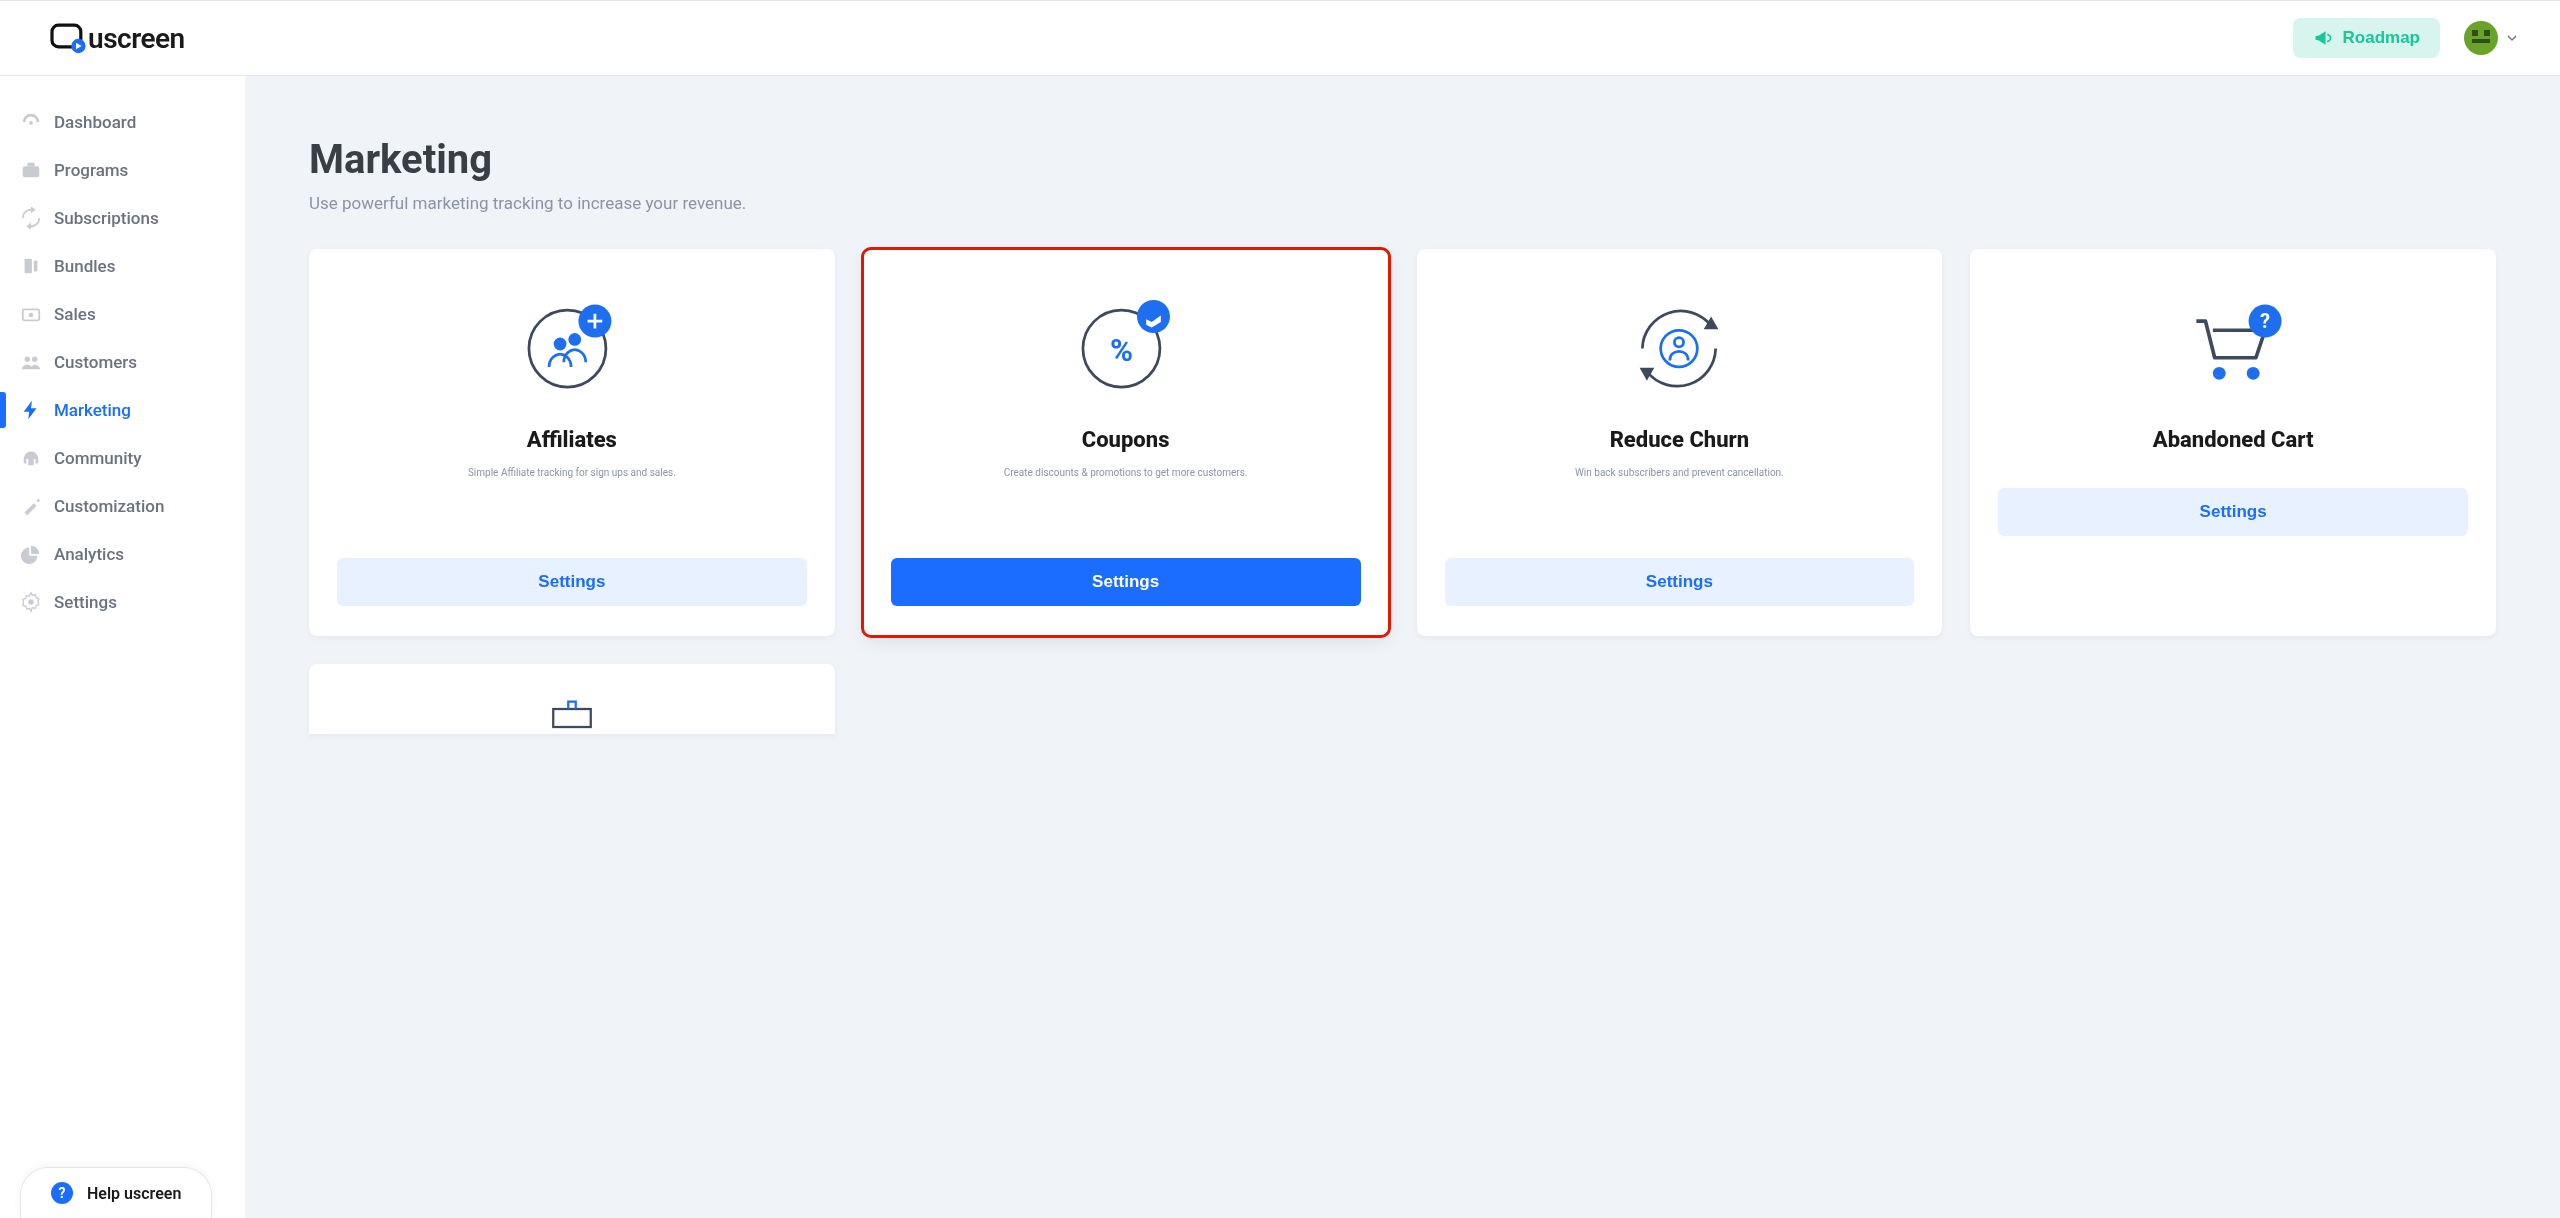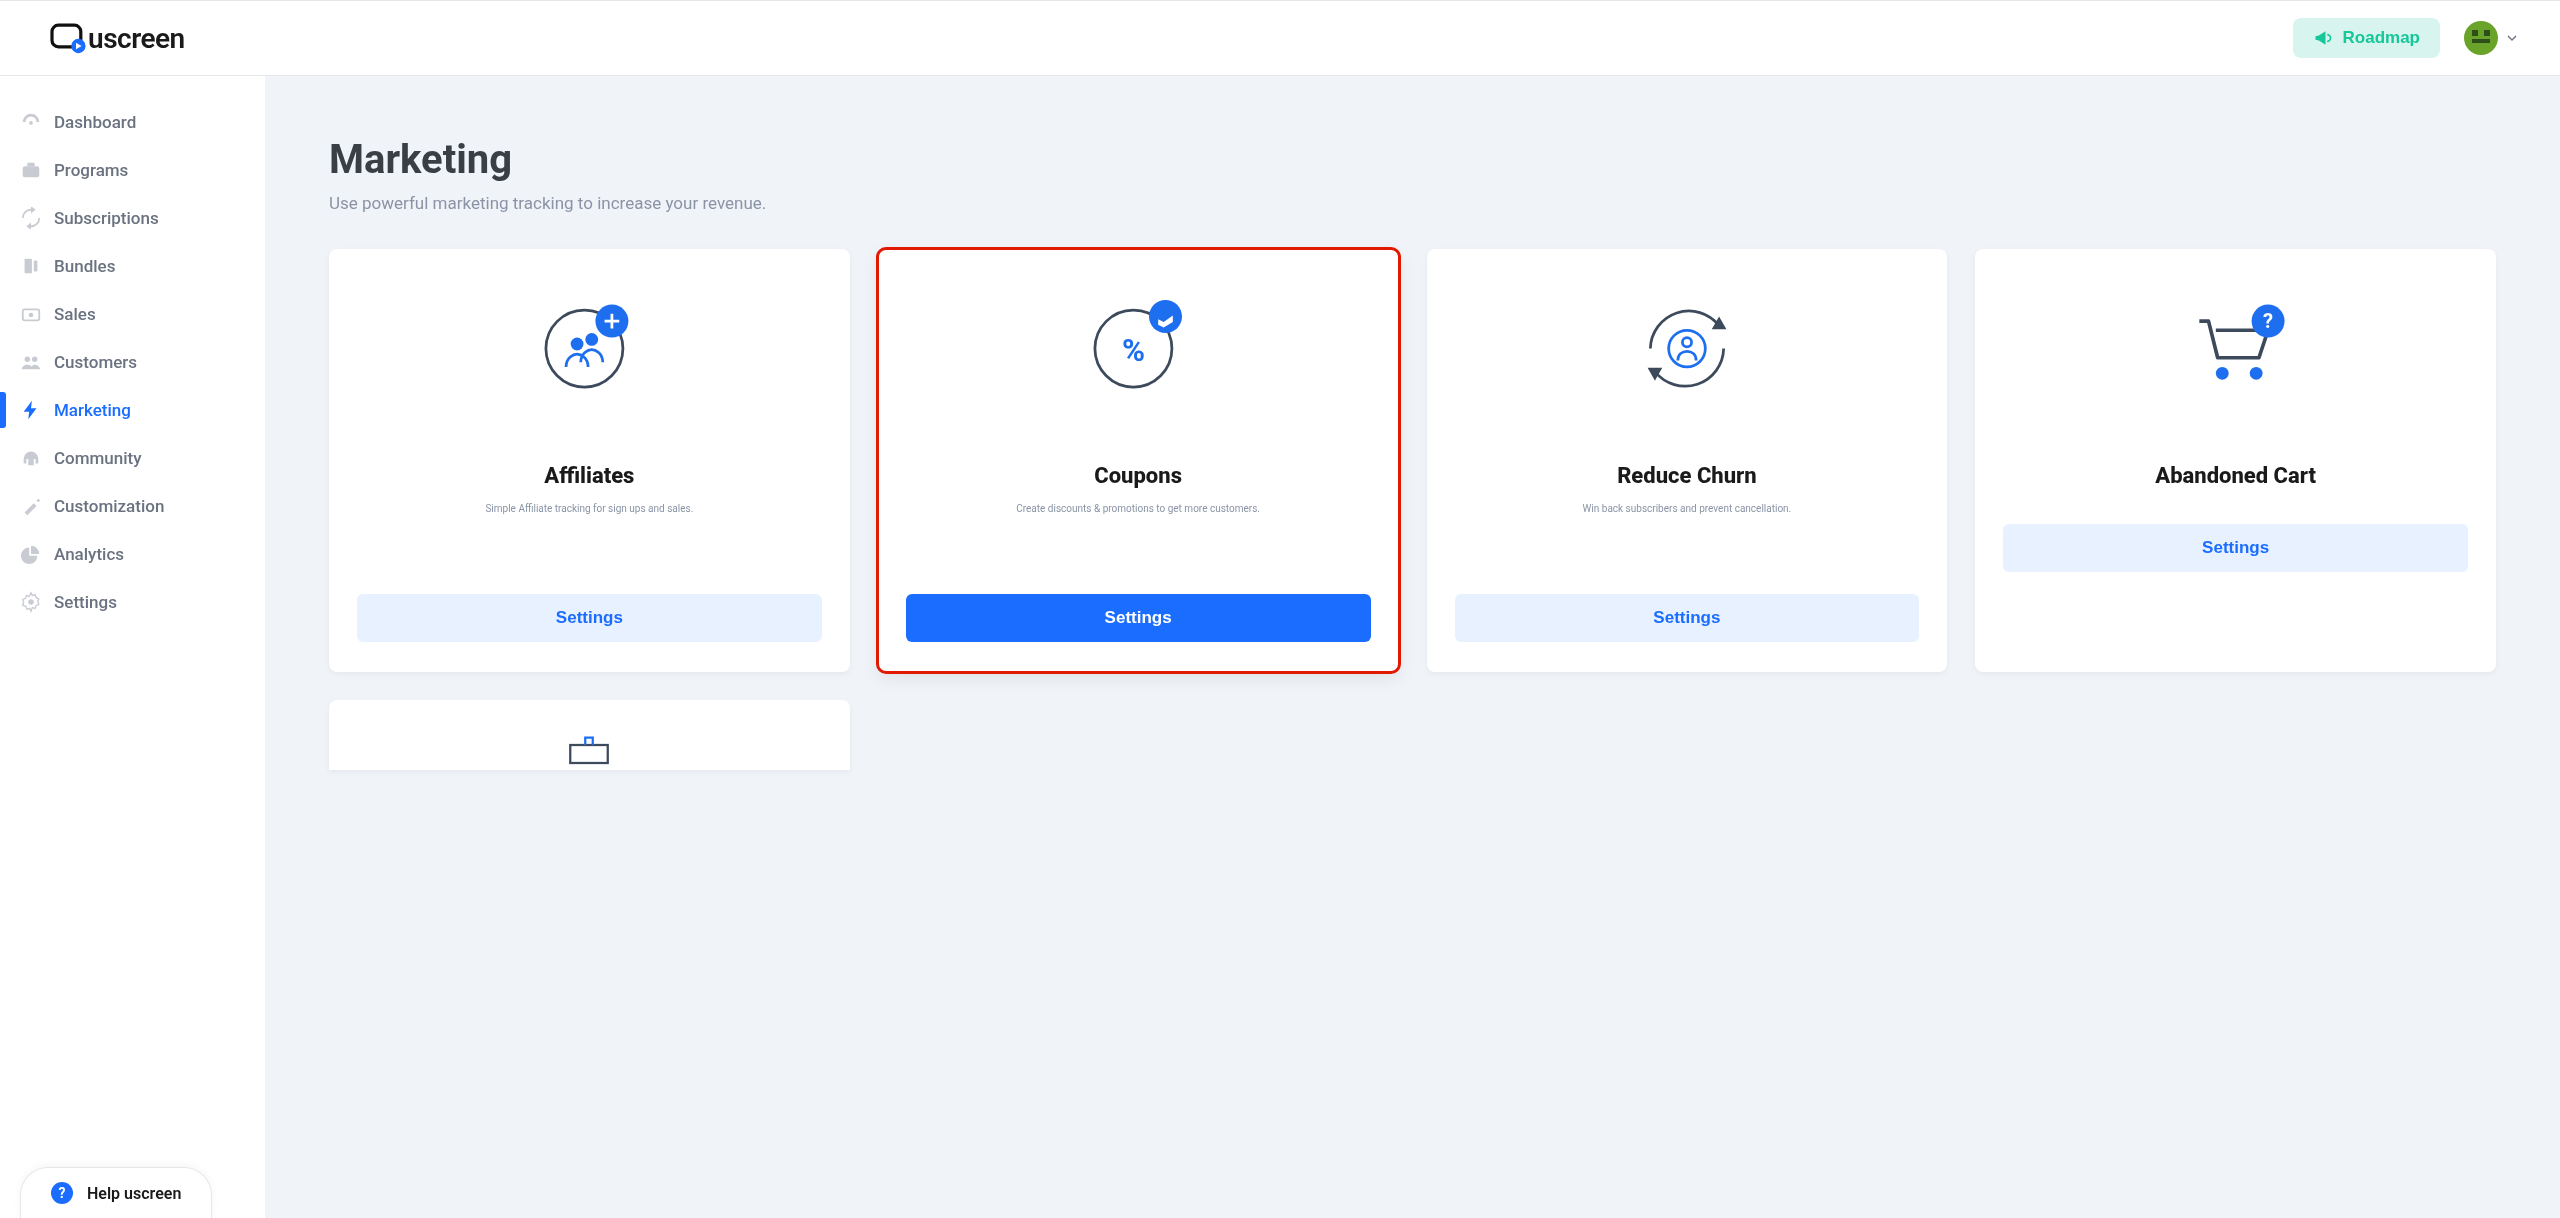--- a/index.html
+++ b/index.html
@@ -58,21 +58,21 @@
     }
     .avatar::before, .avatar::after {
       content: ""; position: absolute; background: #2f4f1a;
     }
     .avatar::before { left:8px; top:9px; width:6px; height:6px; box-shadow: 12px 0 #2f4f1a; }
     .avatar::after { left:8px; top:18px; width:18px; height:4px; }
     .chevron { color:#6b7280; }
 
     .layout { display: flex; min-height: calc(100vh - 76px); }
     .sidebar {
-      width: 265px;
+      width: 245px;
       padding: 22px 0;
       background: #fff;
       position: relative;
     }
     .nav-item {
       display: flex;
       align-items: center;
       gap: 18px;
       padding: 14px 20px 14px 54px;
       position: relative;
@@ -165,21 +165,20 @@
     .card-illustration {
       width: 110px;
       height: 110px;
       margin-bottom: 28px;
       display:flex; align-items:center; justify-content:center;
     }
     .card-title {
       font-size: 22px;
       font-weight: 800;
       margin-bottom: 14px;
-      margin-top: 36px;
     }
     .card-desc {
       color: #8a94a6;
       font-size: 10px;
       line-height: 1.45;
       min-height: 70px;
     }
     .card-btn {
       margin-top: 22px;
       width: 100%;

